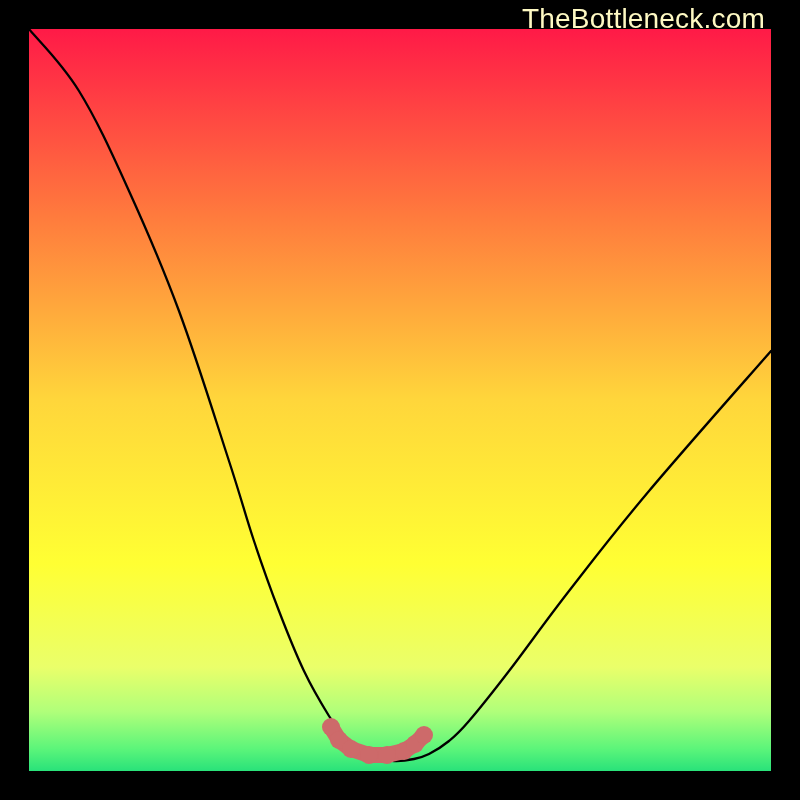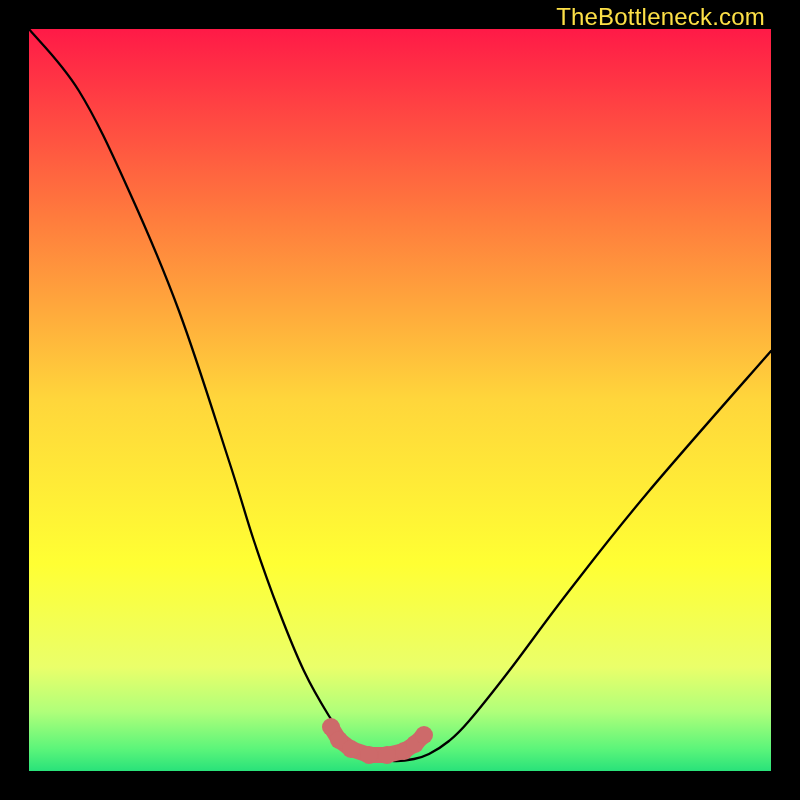--- a/index.html
+++ b/index.html
@@ -23,23 +23,23 @@
     position: absolute;
     left: 0;
     top: 0;
     width: 100%;
     height: 100%;
   }
   .watermark {
     position: absolute;
     right: 35px;
     top: 3px;
-    font-size: 24px;
+    font-size: 28px;
     font-weight: 500;
-    color: #fde047;
+    color: #fef9c3;
     letter-spacing: 0.2px;
   }
   svg.curve {
     position: absolute;
     left: 0;
     top: 0;
     width: 100%;
     height: 100%;
   }
 </style>

